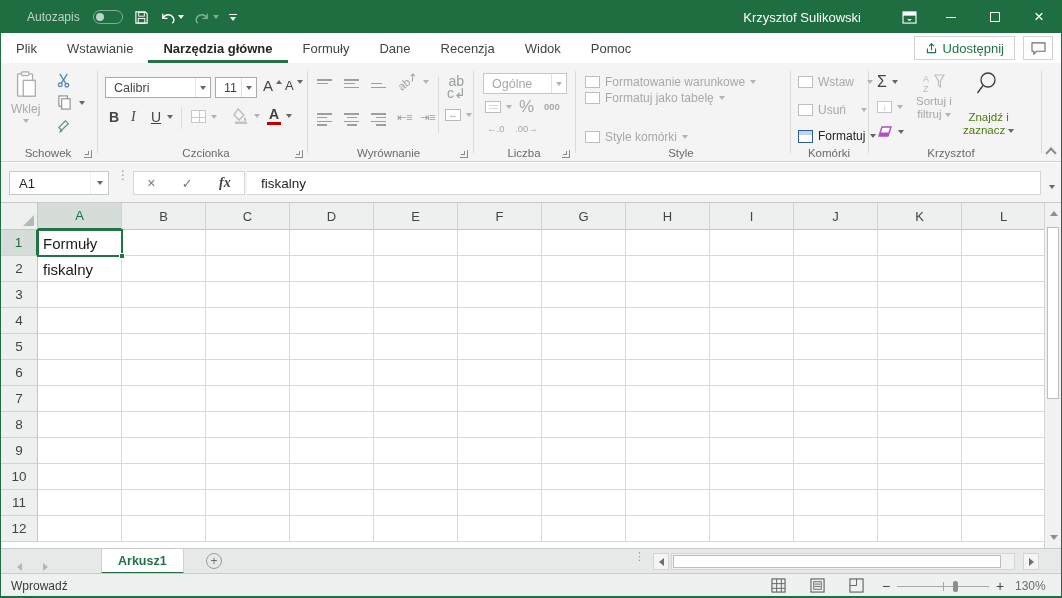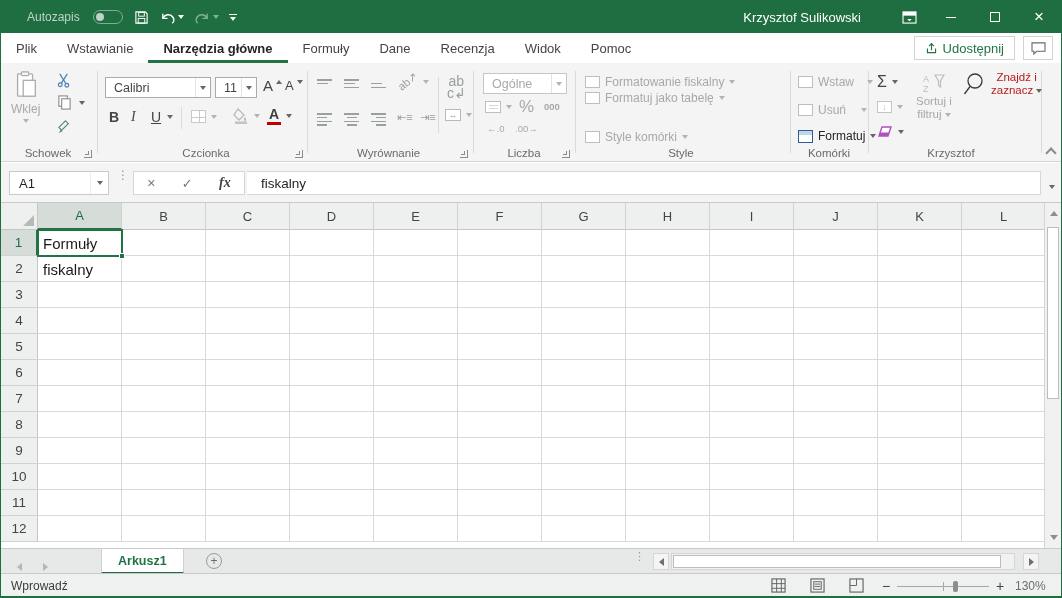--- a/index.html
+++ b/index.html
@@ -359,21 +359,21 @@
         <span>←.0</span>
       </div>
     <div class="stackbtn" style="left:514px;top:60px;font-size:9.5px;color:#a8a8a8">
         <span>.00→</span>
       </div>
     <div class="gl" style="left:478px;width:90px">Liczba</div>
     <div class="launch" style="left:561px"></div>
 
     <div class="stackbtn" style="left:584px;top:12px">
       <span class="iconbox" style="width:15px;height:12px;border-color:#bcbfbd"></span>
-      <span class="gray-t">Formatowanie fiskalny</span>
+      <span class="gray-t">Formatowanie warunkowe</span>
       <span class="gcar g"></span>
     </div>
     <div class="stackbtn" style="left:584px;top:28px">
       <span class="iconbox" style="width:15px;height:12px;border-color:#bcbfbd"></span>
       <span class="gray-t">Formatuj jako tabelę</span>
       <span class="gcar g"></span>
     </div>
     <div class="stackbtn" style="left:584px;top:67px">
       <span class="iconbox" style="width:15px;height:12px;border-color:#bcbfbd"></span>
       <span class="gray-t">Style komórki</span>
@@ -417,21 +417,21 @@
       <svg width="22" height="20" viewBox="0 0 22 20">
           <text x="0" y="9" font-size="9" fill="#bcbfbd">A</text>
           <text x="0" y="19" font-size="9" fill="#bcbfbd">Z</text>
           <path d="M12 2 L21 2 L17.5 8 L17.5 14 L15.5 12 L15.5 8 Z" fill="none" stroke="#bcbfbd" stroke-width="1.2"></path>
         </svg>
       <span class="gray-t" style="font-size:11.5px;line-height:13px;text-align:center"><span>Sortuj i</span><br><span style="display:inline-flex;align-items:center;gap:3px">
             <span>filtruj</span>
             <span class="gcar g"></span>
           </span></span>
     </div>
-    <div class="stackbtn" style="left:962px;top:8px;flex-direction:row;gap:2px;color:#b91c1c">
+    <div class="stackbtn" style="left:962px;top:8px;flex-direction:column;gap:16px;color:#4d7c0f">
       <svg width="26" height="24" viewBox="0 0 26 24">
           <circle cx="12" cy="9" r="7" fill="none" stroke="#3b3a39" stroke-width="1.3"></circle>
           <line x1="7" y1="14.5" x2="1.5" y2="22" stroke="#3b3a39" stroke-width="1.3"></line>
         </svg>
       <span style="font-size:11.5px;line-height:13px;text-align:center"><span>Znajdź i</span><br><span style="display:inline-flex;align-items:center;gap:3px">
             <span>zaznacz</span>
             <span class="gcar"></span>
           </span></span>
     </div>
     <div class="gl" style="left:890px;width:120px">Krzysztof</div>

